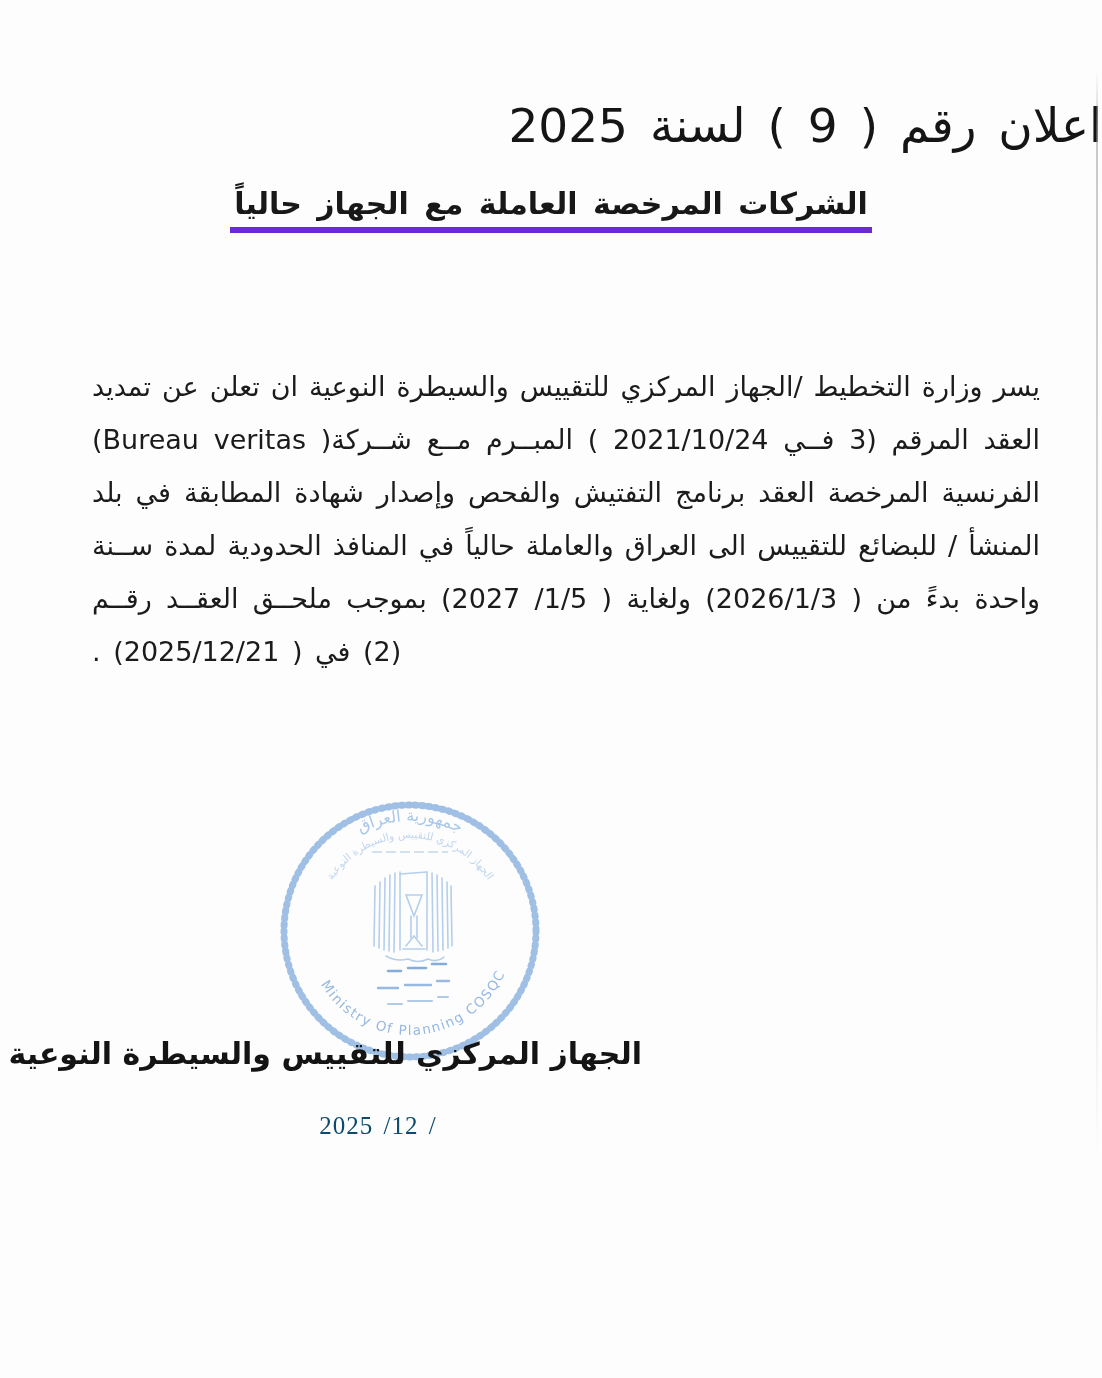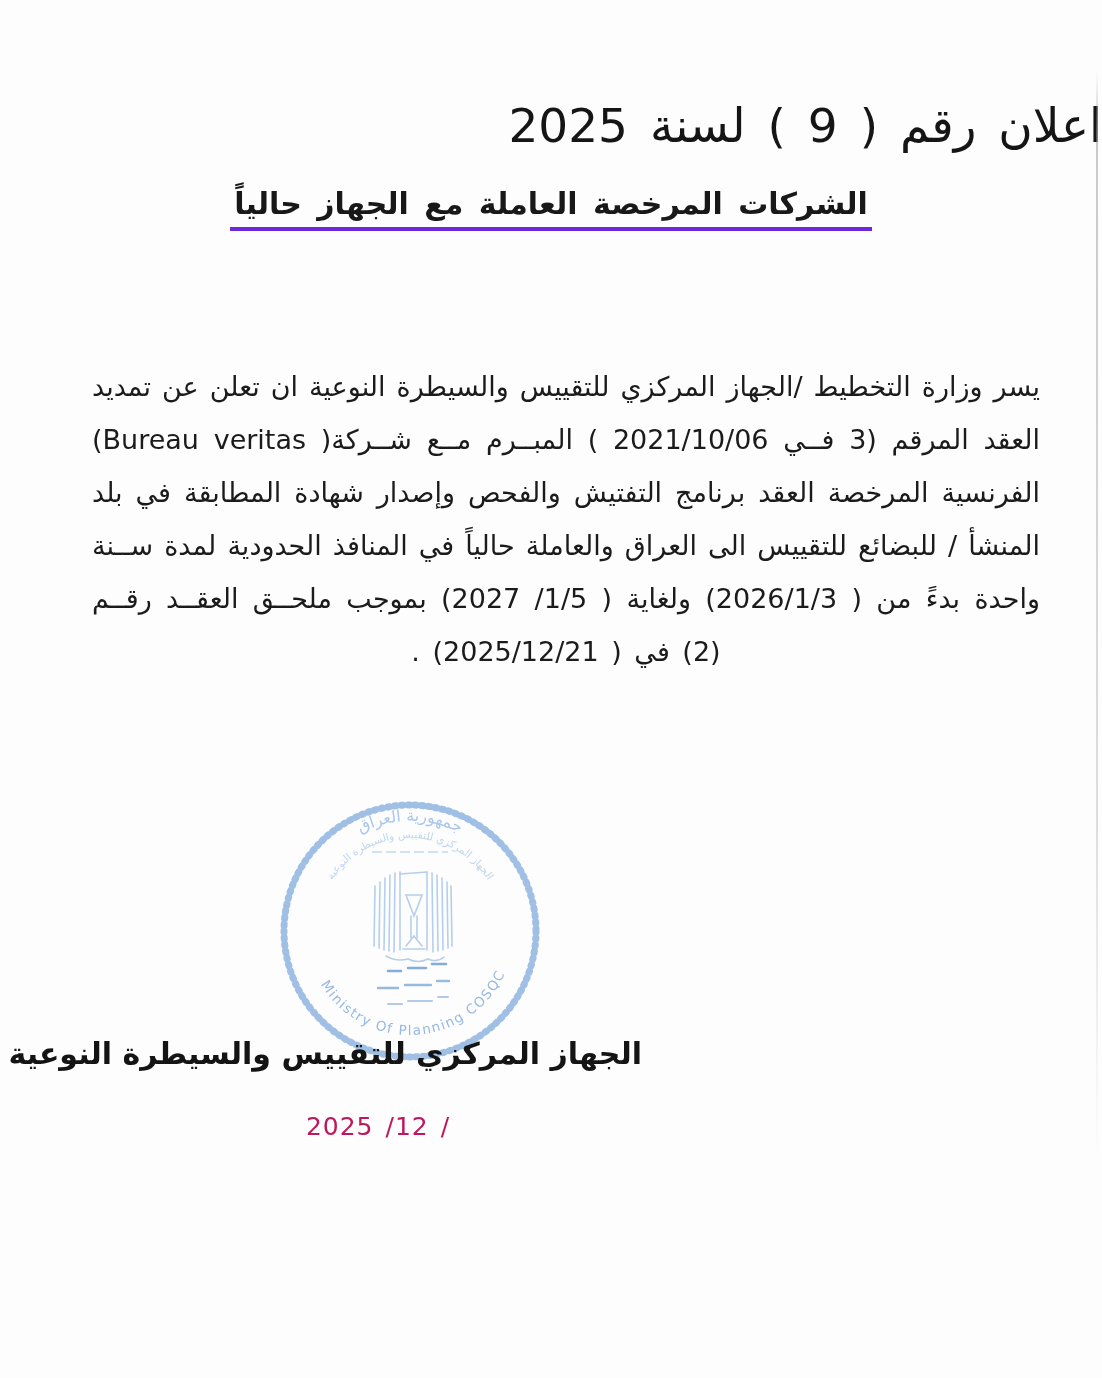--- a/index.html
+++ b/index.html
@@ -24,21 +24,21 @@
     position:absolute;
     top:186px;left:0;width:1102px;
     text-align:center;
   }
   .subtitle{
     display:inline-block;
     font-size:30px;
     font-weight:bold;
     word-spacing:5px;
     padding:0 4px 6px 4px;
-    border-bottom:4px solid #6d28d9;
+    border-bottom:6px solid #6d28d9;
     color:#181818;
   }
   .body-block{
     position:absolute;
     top:360px;left:92px;width:948px;
   }
   .bline{
     height:53px;
     line-height:53px;
     font-size:27px;
@@ -46,21 +46,21 @@
     white-space:nowrap;
     color:#1b1b1b;
   }
   .bline.just{
     white-space:normal;
     text-align:justify;
     text-align-last:justify;
     text-justify:inter-word;
   }
   .bline.last{
-    text-align:center;
+    text-align:left;
     word-spacing:4px;
   }
   .stamp{
     position:absolute;
     left:260px;top:778px;
     width:300px;height:300px;
     z-index:1;
   }
   .stamp text{ font-family:"DejaVu Sans", sans-serif; }
   .signature{
@@ -75,22 +75,23 @@
     z-index:2;
   }
   .date-line{
     position:absolute;
     left:288px;top:1112px;
     width:180px;
     font-size:25px;
     letter-spacing:1px;
     word-spacing:3px;
     text-align:center;
-    color:#be185d;
+    color:#0c4a6e;
     z-index:2;
+    font-family:Liberation Serif, serif;
   }
   .scan-edge{
     position:absolute;
     left:1096px;top:70px;
     width:2px;height:1090px;
     background:linear-gradient(180deg,
       rgba(150,150,150,0) 0%,
       rgba(150,150,150,0.5) 6%,
       rgba(165,165,165,0.35) 70%,
       rgba(150,150,150,0) 100%);
@@ -102,21 +103,21 @@
 <div class="page">
 
   <div class="title" dir="rtl">اعلان رقم ( 9 )  لسنة 2025</div>
 
   <div class="subtitle-row">
     <span class="subtitle" dir="rtl">الشركات المرخصة العاملة مع الجهاز حالياً</span>
   </div>
 
   <div class="body-block" dir="rtl">
     <div class="bline just" dir="rtl">يسر وزارة التخطيط /الجهاز المركزي للتقييس والسيطرة النوعية ان تعلن عن تمديد</div>
-    <div class="bline just" dir="rtl">العقد المرقم (3 فــي 2021/10/06 ) المبــرم مــع شــركة( Bureau  veritas)</div>
+    <div class="bline just" dir="rtl">العقد المرقم (3 فــي 2021/10/24 ) المبــرم مــع شــركة( Bureau  veritas)</div>
     <div class="bline just" dir="rtl">الفرنسية المرخصة العقد برنامج التفتيش والفحص وإصدار شهادة المطابقة في بلد</div>
     <div class="bline just" dir="rtl">المنشأ / للبضائع للتقييس الى العراق والعاملة حالياً في المنافذ الحدودية لمدة ســنة</div>
     <div class="bline just" dir="rtl">واحدة بدءً من ( 2026/1/3)  ولغاية ( 1/5/ 2027) بموجب ملحــق العقــد رقــم</div>
     <div class="bline last" dir="rtl">(2) في ( 2025/12/21) .</div>
   </div>
 
   <svg class="stamp" viewBox="0 0 300 300" xmlns="http://www.w3.org/2000/svg">
     <defs>
       <path id="arcTop" d="M 40 153 A 110 110 0 0 1 260 153" fill="none"></path>
       <path id="arcInner" d="M 57 153 A 93 93 0 0 1 243 153" fill="none"></path>

